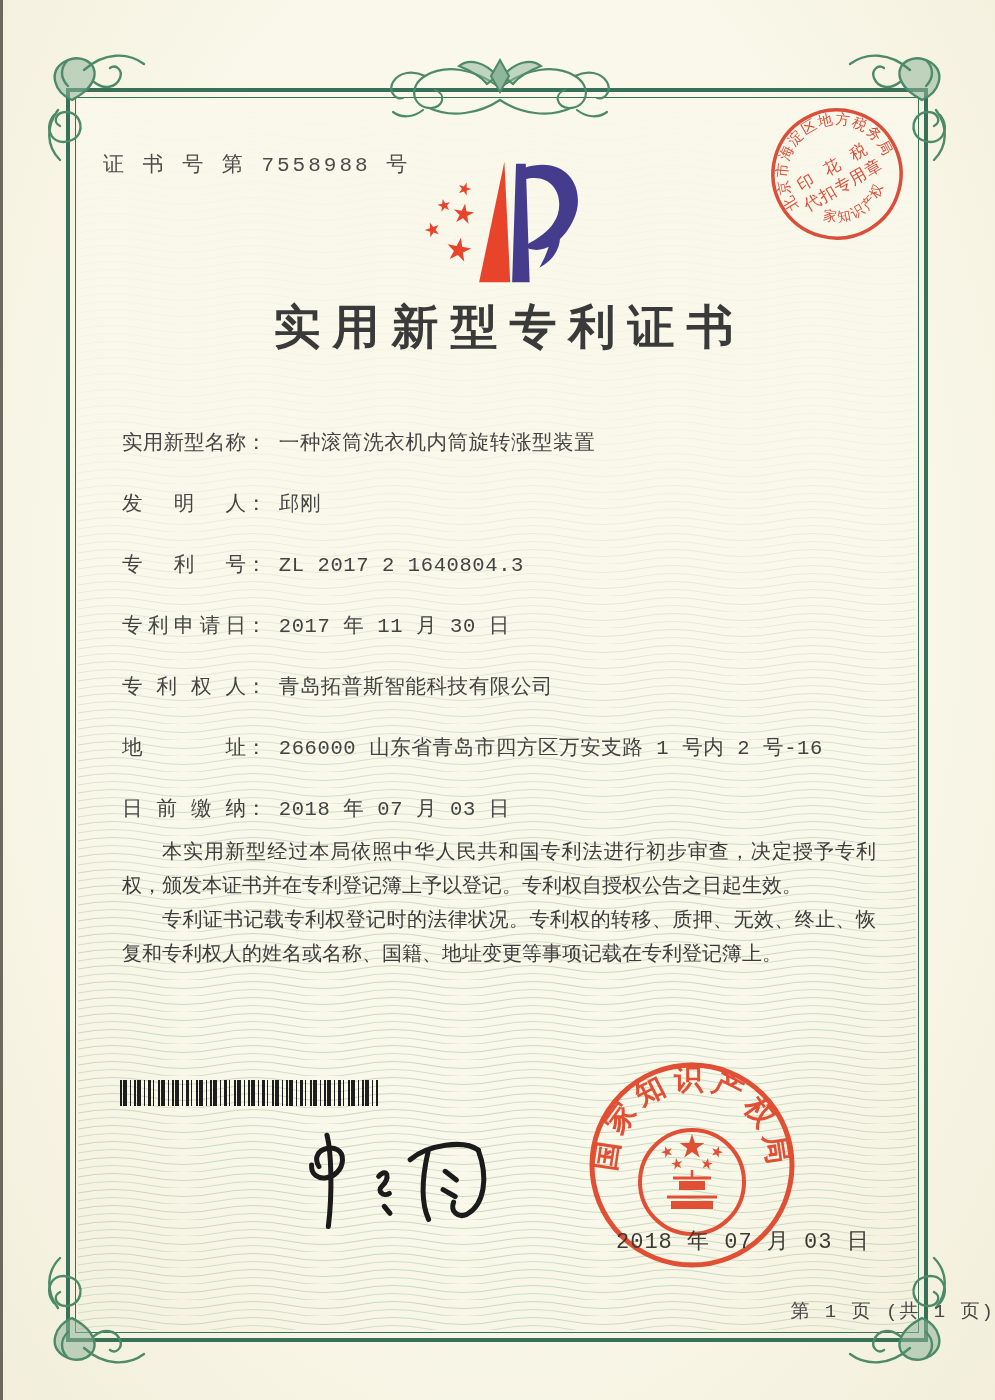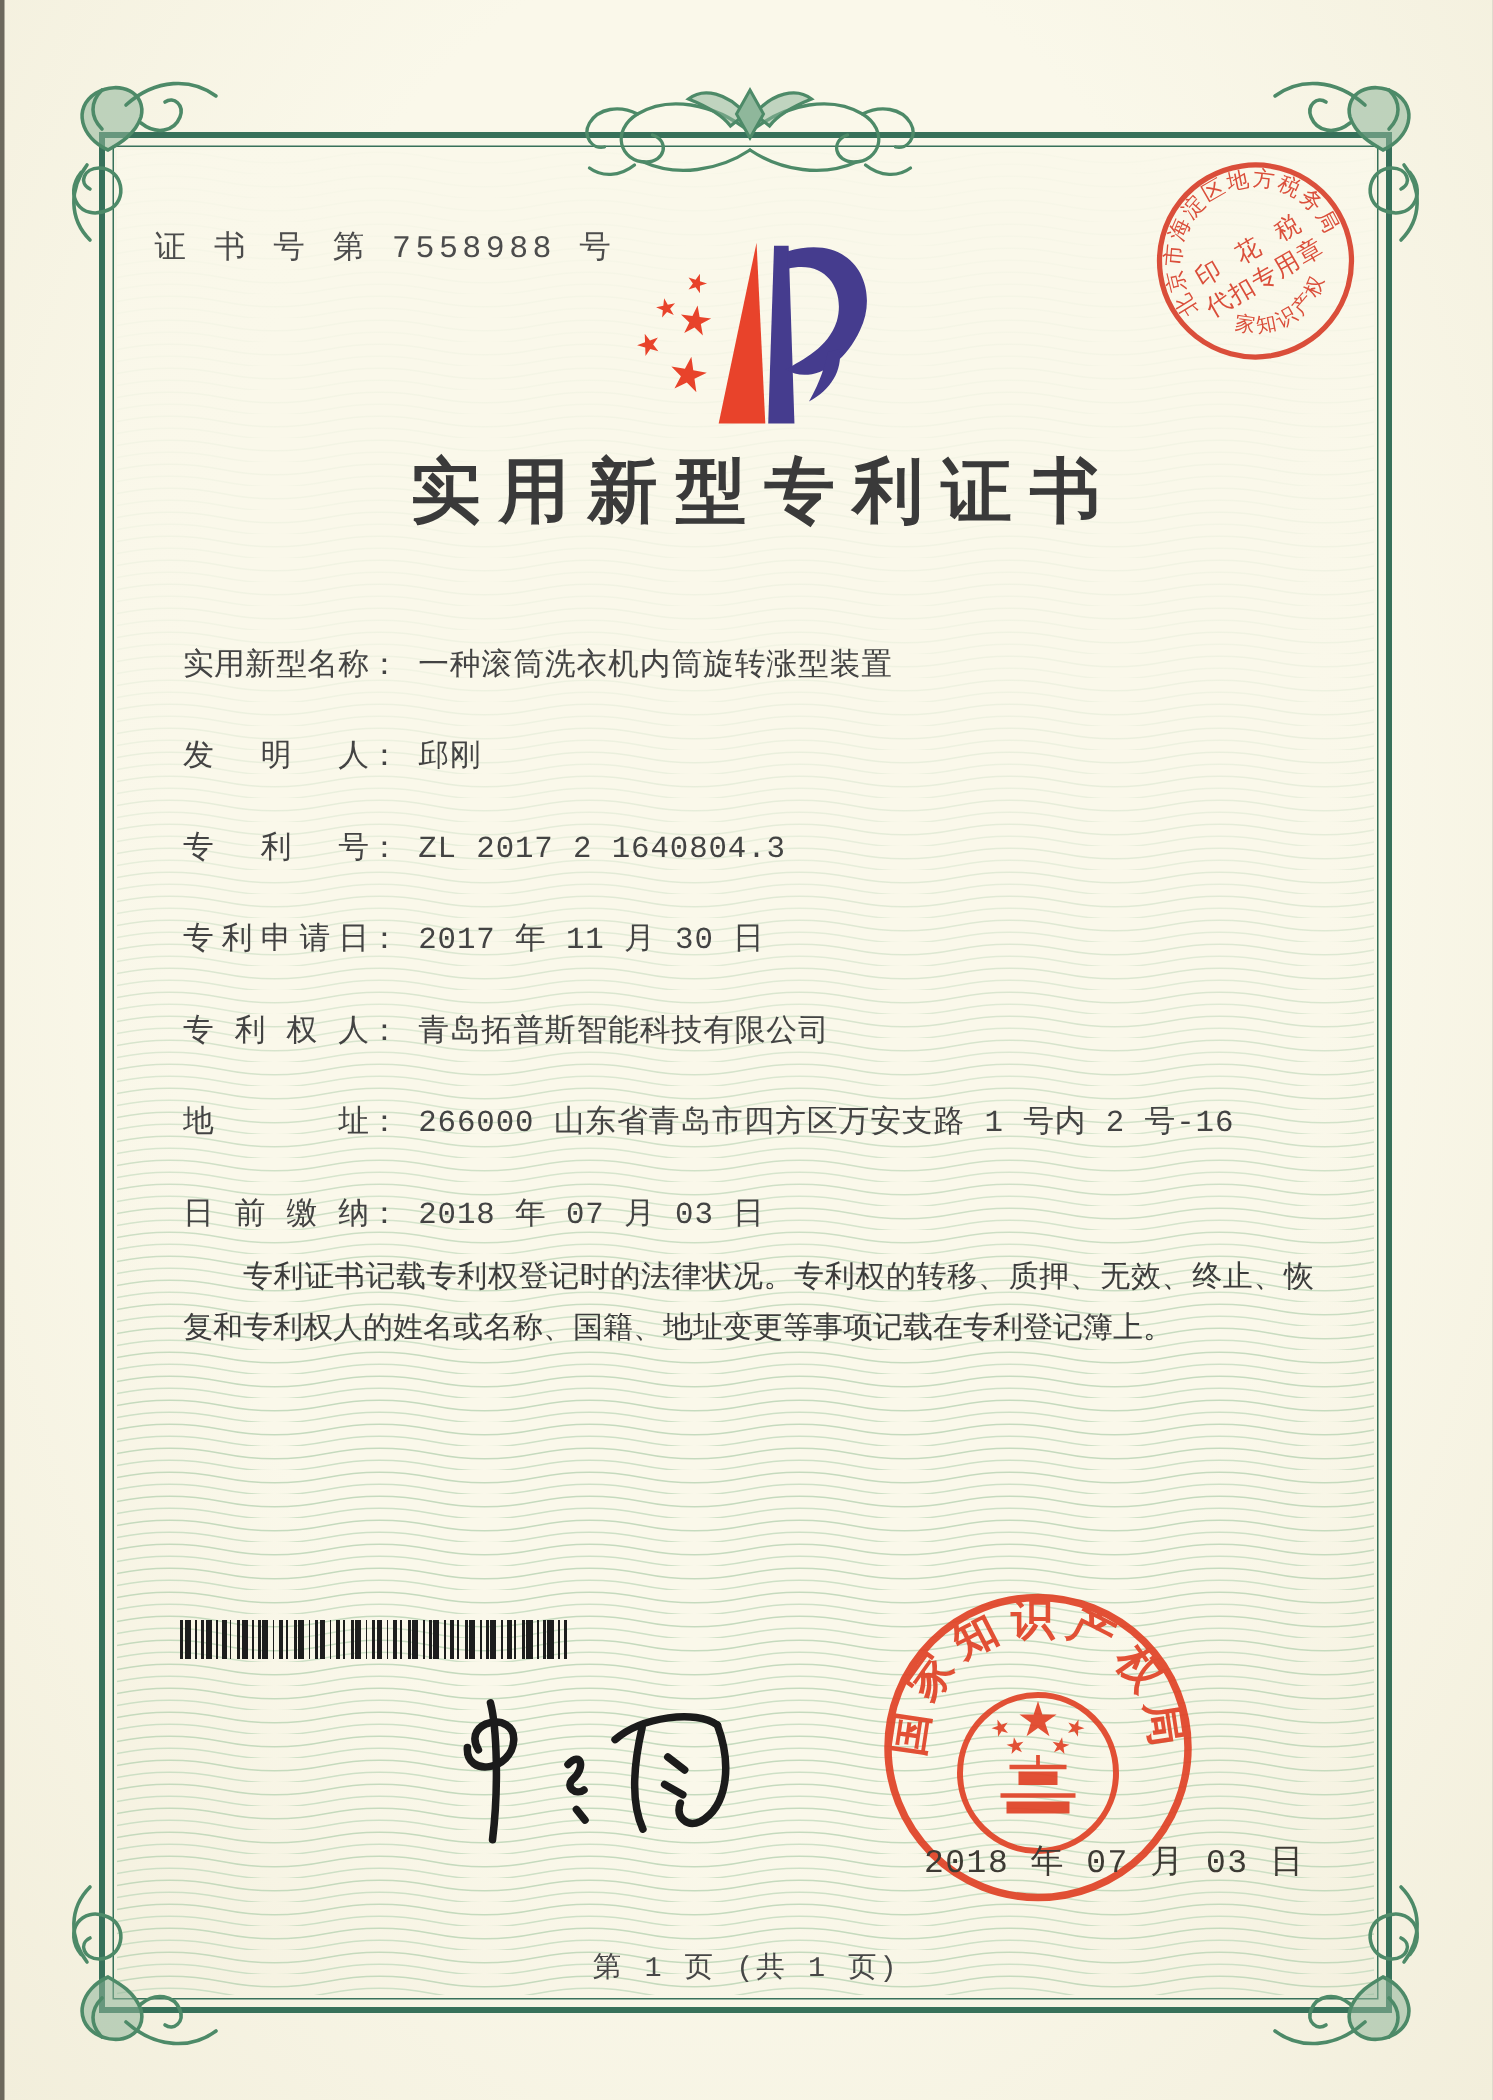--- a/index.html
+++ b/index.html
@@ -40,21 +40,21 @@
       #1d1d1d 10px 11px, transparent 11px 14px,
       #1d1d1d 14px 16px, transparent 16px 17px,
       #1d1d1d 17px 21px, transparent 21px 24px,
       #1d1d1d 24px 25px, transparent 25px 28px,
       #1d1d1d 28px 31px, transparent 31px 33px,
       #1d1d1d 33px 34px, transparent 34px 38px);}
   .signer{position:absolute;left:138px;top:1146px;font-size:24px;line-height:42px;color:#3b3b3b;letter-spacing:4px;}
   .signature{position:absolute;left:292px;top:1122px;width:210px;height:112px;transform:rotate(-2deg);}
   .seal{position:absolute;left:577px;top:1050px;width:230px;height:230px;}
   .seal-date{position:absolute;left:616px;top:1226px;font-size:22px;letter-spacing:1px;color:#3d3a34;z-index:6;font-weight:500;}
-  .footer{position:absolute;left:0;top:1298px;width:100%;text-align:center;font-size:19px;letter-spacing:2px;color:#474747;}
+  .footer{position:absolute;left:0;top:1298px;width:100%;text-align:right;font-size:19px;letter-spacing:2px;color:#474747;}
   .tax-stamp{position:absolute;left:742px;top:79px;width:190px;height:190px;z-index:5;opacity:.92;}
 </style>
 </head>
 <body>
 
 <div class="page">
 
   <svg width="0" height="0" style="position:absolute">
     <defs>
       <path id="star5" d="M0,-1 L0.224,-0.309 0.951,-0.309 0.363,0.118 0.588,0.809 0,0.382 -0.588,0.809 -0.363,0.118 -0.951,-0.309 -0.224,-0.309 Z"></path>
@@ -169,20 +169,21 @@
       <span class="flabel">地址</span><span>：</span>
       <span class="fvalue">266000  山东省青岛市四方区万安支路 1 号内 2 号-16</span>
     </div>
     <div class="frow">
       <span class="flabel">日前缴纳</span><span>：</span>
       <span class="fvalue">2018 年 07 月 03 日</span>
     </div>
   </div>
 
   <div class="paras">
+    <p>本实用新型经过本局依照中华人民共和国专利法进行初步审查，决定授予专利权，颁发本证书并在专利登记簿上予以登记。专利权自授权公告之日起生效。</p>
     <p>专利证书记载专利权登记时的法律状况。专利权的转移、质押、无效、终止、恢复和专利权人的姓名或名称、国籍、地址变更等事项记载在专利登记簿上。</p>
   </div>
 
   <div class="barcode"></div>
 
 
   <svg class="signature" viewBox="0 0 230 115" fill="none" stroke="#1b1b1b" stroke-width="5.5" stroke-linecap="round">
     <path d="M30,42 C18,20 58,14 56,36 C54,58 20,62 22,40"></path>
     <path d="M40,8 C44,26 44,70 38,108"></path>
     <path d="M95,55 C105,45 108,58 98,66 C92,71 100,78 106,74"></path>

